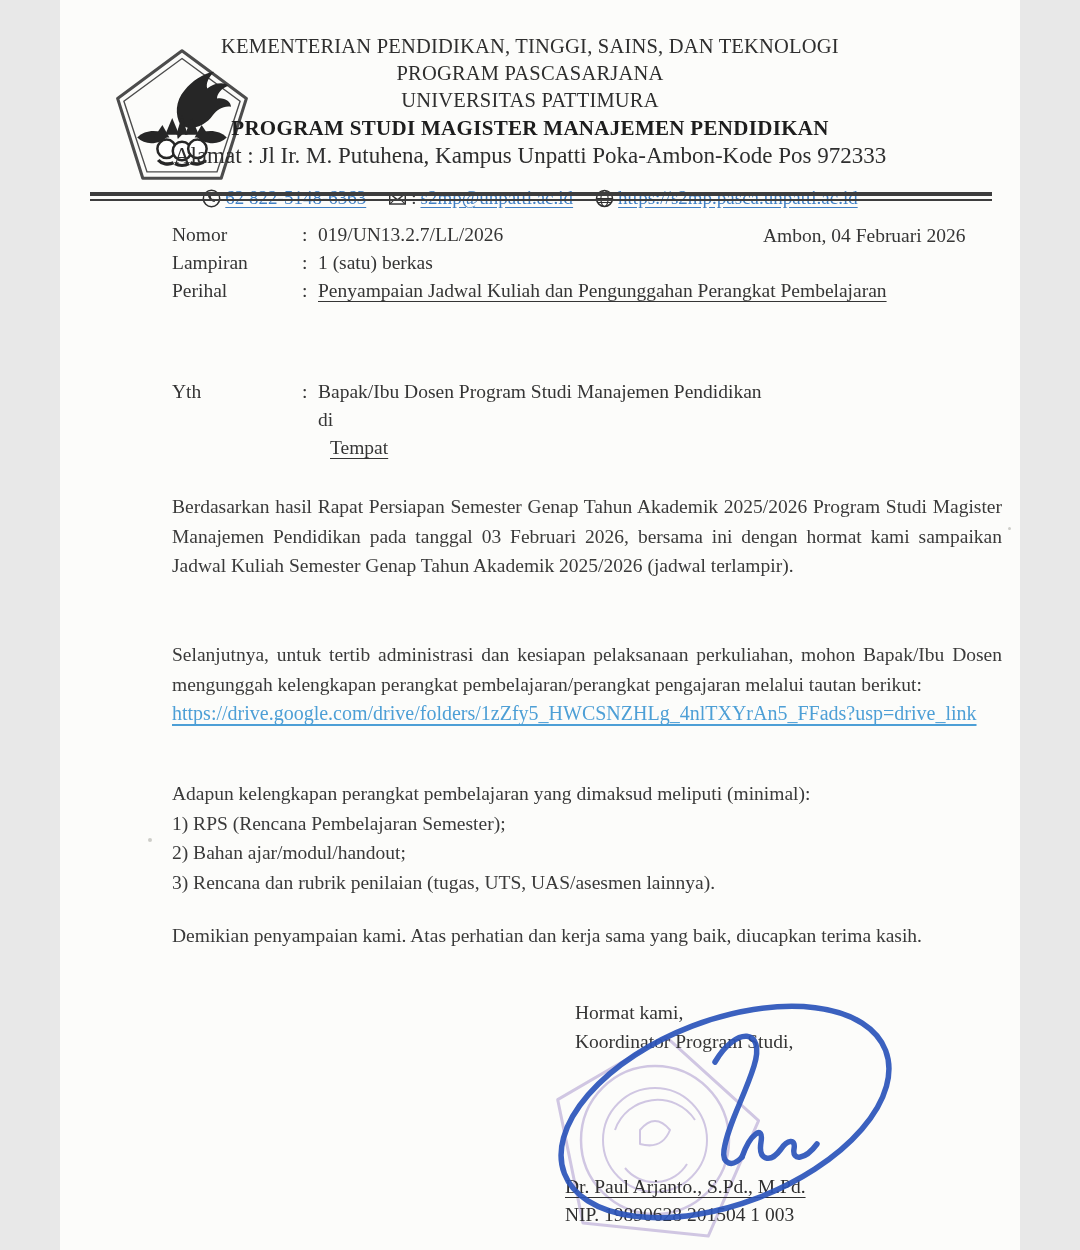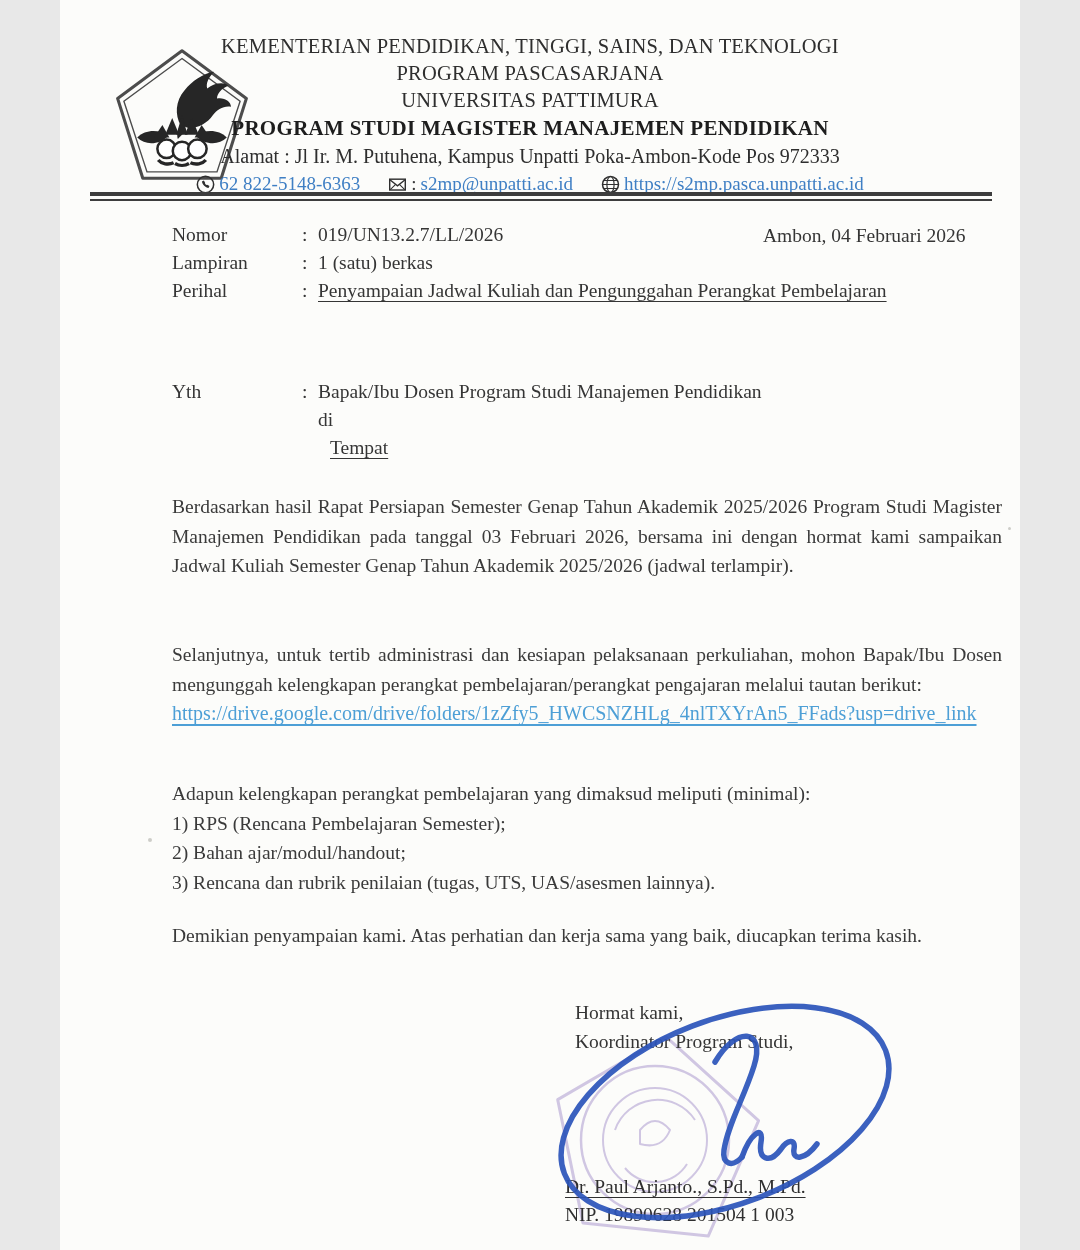--- a/index.html
+++ b/index.html
@@ -9,24 +9,24 @@
     background:#fcfcfa;
     font-family:"Liberation Serif","DejaVu Serif",serif;
     color:#353535; overflow:hidden;padding-left:8px;
   }
 
   
   .logo { position:absolute; left:52px; top:48px; width:140px; height:140px; }
   .head-text { position:absolute; left:70px; right:90px; top:33px; text-align:center; }
   .h-line { font-size:20.5px; line-height:27px; color:#2e2e2e; letter-spacing:0.2px; }
   .h-program { font-size:21px; line-height:28px; font-weight:bold; color:#1d1d1d; letter-spacing:0.3px; }
-  .h-address { font-size:20px; line-height:28px; color:#2e2e2e; }
+  .h-address { font-size:23px; line-height:28px; color:#2e2e2e; }
   .contact-row {
-    display:flex; justify-content:center; align-items:flex-end; gap:16px;
-    font-size:19px; line-height:26px; margin-top:1px;
+    display:flex; justify-content:center; align-items:flex-end; gap:10px;
+    font-size:19px; line-height:26px; margin-top:15px;
   }
   .c-link { color:#3f7fc4; text-decoration:underline; text-underline-offset:3px; cursor:pointer; }
   .c-sep { color:#3a3a3a; }
   .c-icon { display:inline-block; width:19px; height:19px; vertical-align:-3px; }
   .c-group { display:flex; align-items:center; gap:4px; margin:0 6px; }
 
   .rule { position:absolute; left:30px; right:28px; top:192px; }
   .rule-a { height:4px; background:#3d3d3d; }
   .rule-b { height:2px; background:#3d3d3d; margin-top:3px; }
 

